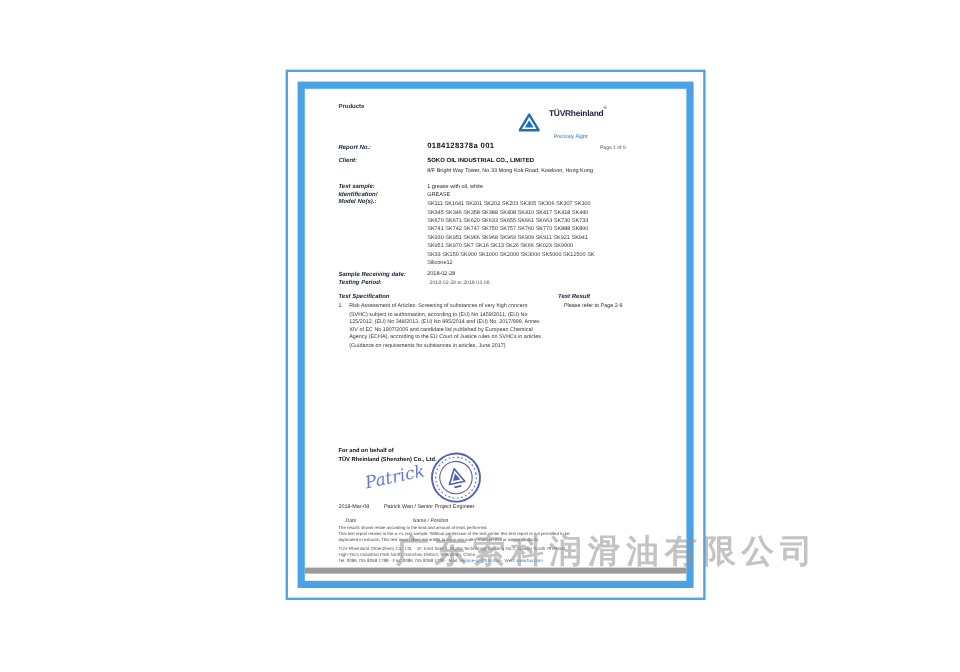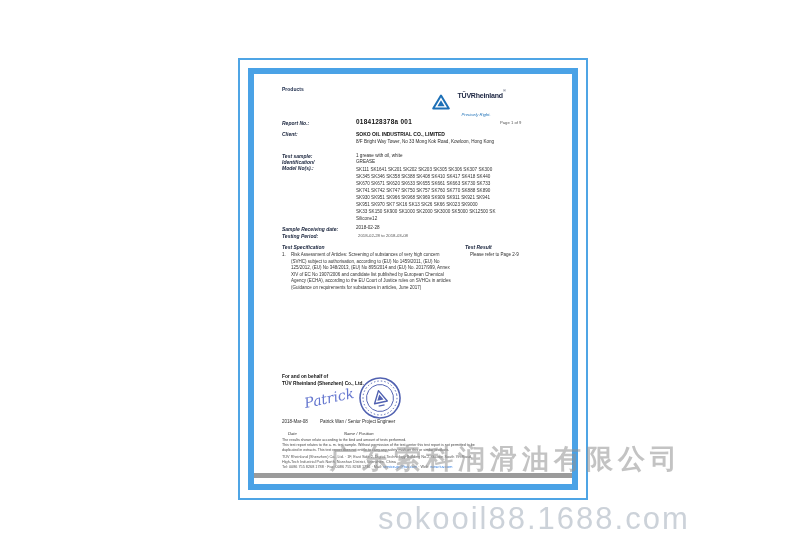--- a/index.html
+++ b/index.html
@@ -140,15 +140,14 @@
           <span>Tel: 0086 755 8268 1788 · Fax: 0086 755 8268 1736 · Mail: </span><span class="link">service-gc@tuv.com</span><span> · Web: </span><span class="link">www.tuv.com</span>
         </div>
 
         <div class="shadow-strip"></div>
 
       </div>
     </div>
   </div>
 
   <div class="wm-cn">广东索科润滑油有限公司</div>
-  <div class="wm-url">sokooil88.1688.com</div>
 
 </div>
 
 </body></html>

